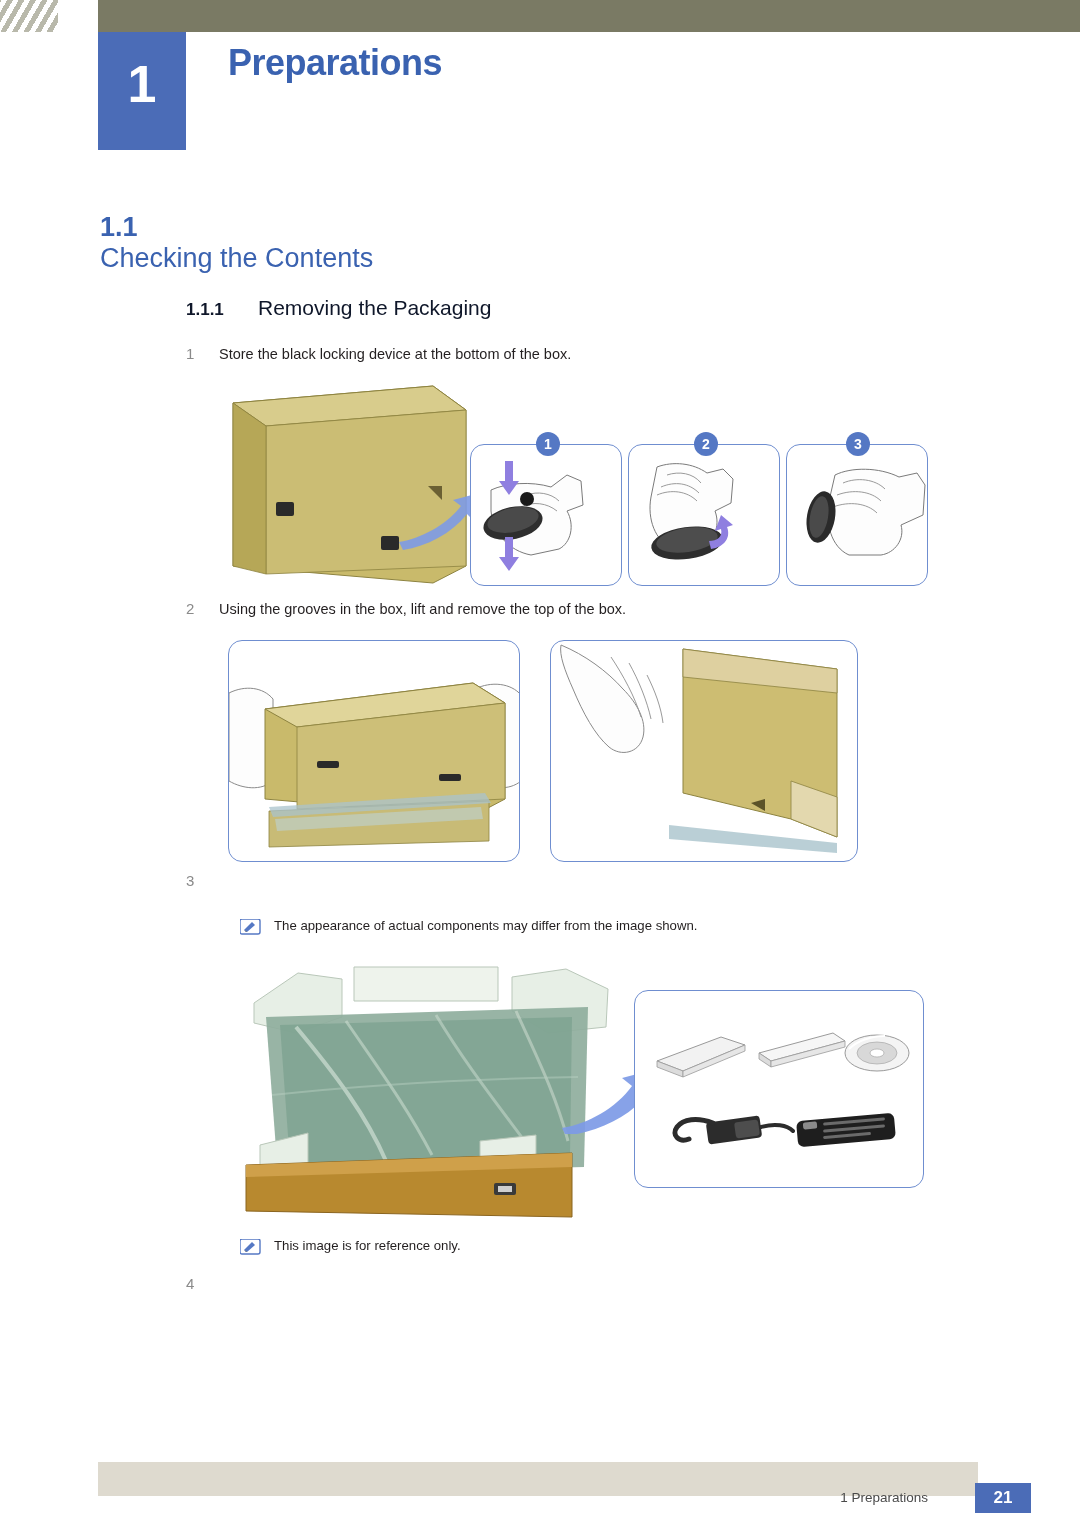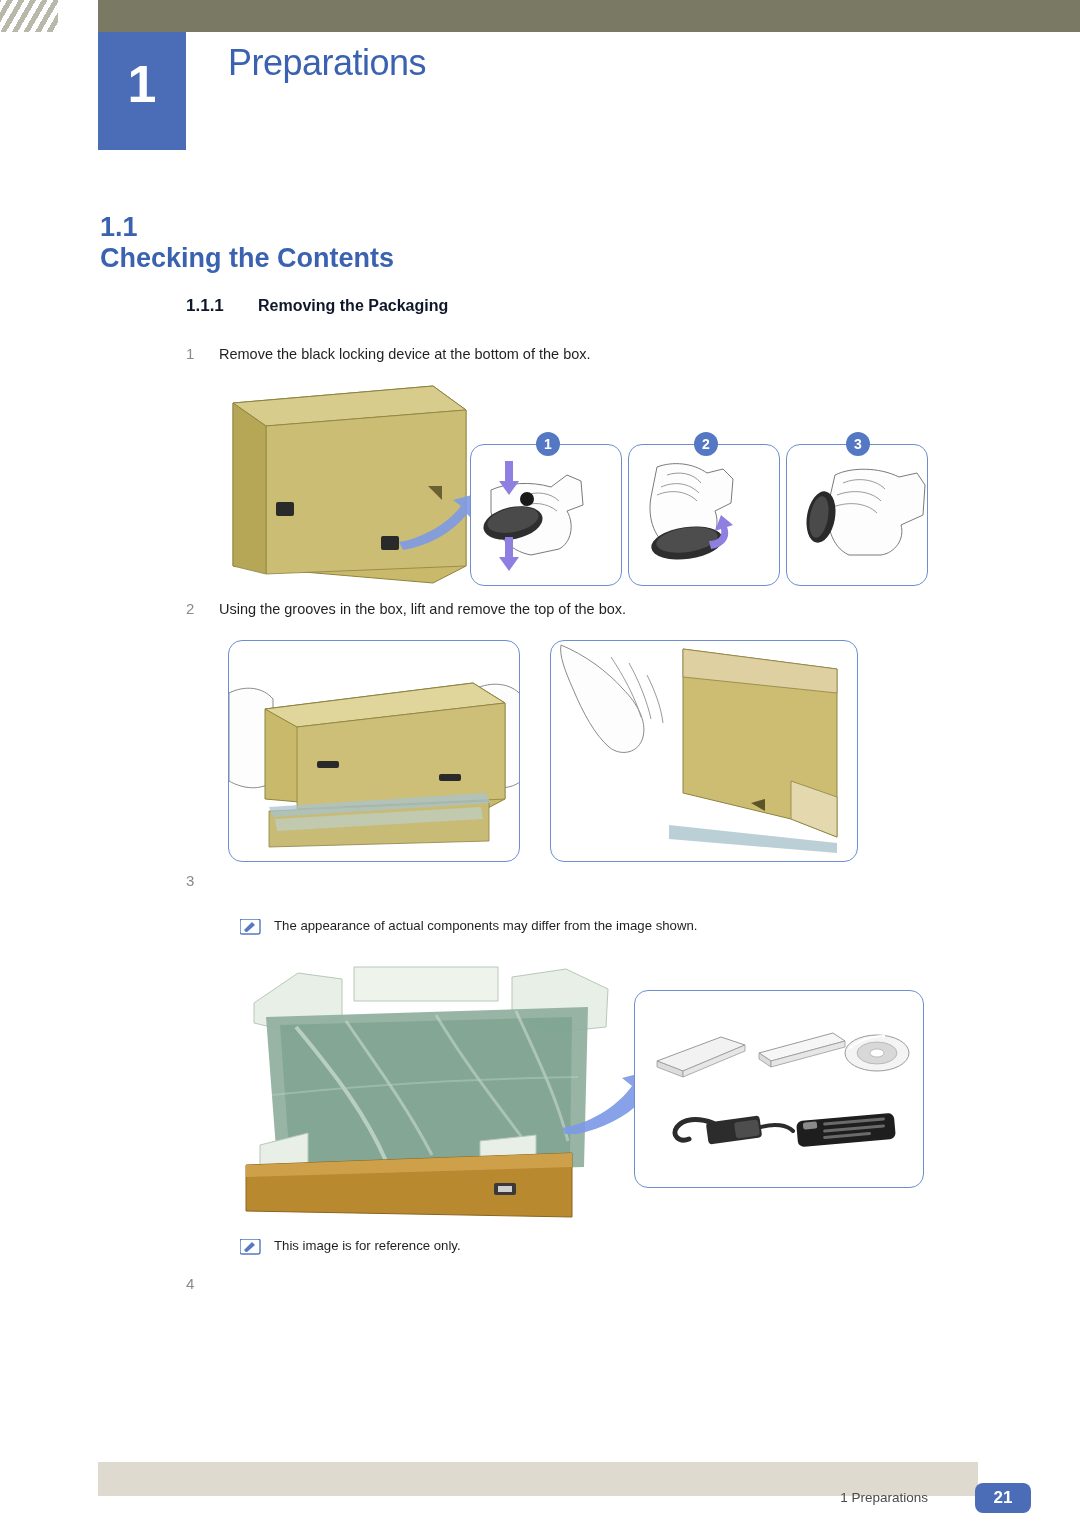--- a/index.html
+++ b/index.html
@@ -49,59 +49,59 @@
     display: flex;
     align-items: flex-start;
     justify-content: center;
     padding-top: 22px;
     box-sizing: border-box;
   }
   .chapter-title {
     position: absolute;
     left: 228px; top: 42px;
     font-size: 36px;
-    font-weight: normal;
+    font-weight: bold;
     color: #3a62b0;
     letter-spacing: -0.5px;
   }
 
   
   .h1-row {
     position: absolute;
     left: 100px; top: 212px;
     display: flex;
     align-items: baseline;
     color: #3a62b0;
     flex-direction: column;
   }
   .h1-num {
     font-size: 27px;
     font-weight: bold;
     width: 88px;
   }
   .h1-text {
     font-size: 27px;
-    font-weight: bold;
+    font-weight: normal;
   }
 
   .h2-row {
     position: absolute;
     left: 186px; top: 296px;
     display: flex;
     align-items: baseline;
     color: #0f172a;
   }
   .h2-num {
     font-size: 17px;
     font-weight: bold;
     width: 72px;
   }
   .h2-text {
-    font-size: 16px;
-    font-weight: bold;
+    font-size: 21px;
+    font-weight: normal;
   }
 
   
   .step {
     position: absolute;
     display: flex;
     align-items: baseline;
     color: #231f20;
     font-size: 14.5px;
   }
@@ -174,21 +174,20 @@
     position: absolute;
     left: 975px; top: 1483px;
     width: 56px; height: 30px;
     background: #4b6cb7;
     color: #ffffff;
     font-size: 17px;
     font-weight: bold;
     display: flex;
     align-items: center;
     justify-content: center;
-    border-radius: 8px;
   }
   svg { display: block; }
 </style>
 </head>
 <body>
 
 <div class="top-band">
   <div class="top-band-hatch"></div>
   <div class="top-band-white"></div>
 </div>
@@ -201,21 +200,21 @@
   <div class="h1-text">Checking the Contents</div>
 </div>
 
 <div class="h2-row">
   <div class="h2-num">1.1.1</div>
   <div class="h2-text">Removing the Packaging</div>
 </div>
 
 <div class="step" style="left:186px; top:345px;">
   <div class="step-num">1</div>
-  <div class="step-text">Remove the black locking device at the bottom of the box.</div>
+  <div class="step-text">Store the black locking device at the bottom of the box.</div>
 </div>
 
 <svg style="position:absolute; left:218px; top:378px;" width="260" height="220">
   <polygon points="15,25 215,8 248,32 248,188 215,205 15,188" fill="#c9ba6b" stroke="#8d8340" stroke-width="1"></polygon>
   <polygon points="15,25 215,8 248,32 48,48" fill="#d8cc8c" stroke="#8d8340" stroke-width="1"></polygon>
   <polygon points="48,48 248,32 248,188 48,196" fill="#cbbd74" stroke="#8d8340" stroke-width="0.8"></polygon>
   <polygon points="15,25 48,48 48,196 15,188" fill="#b6a757" stroke="#8d8340" stroke-width="0.8"></polygon>
   <rect x="58" y="124" width="18" height="14" rx="2" fill="#2a2a2a"></rect>
   <rect x="163" y="158" width="18" height="14" rx="2" fill="#2a2a2a"></rect>
   <path d="M210,108 L224,108 L224,122 Z" fill="#6b6033"></path>

